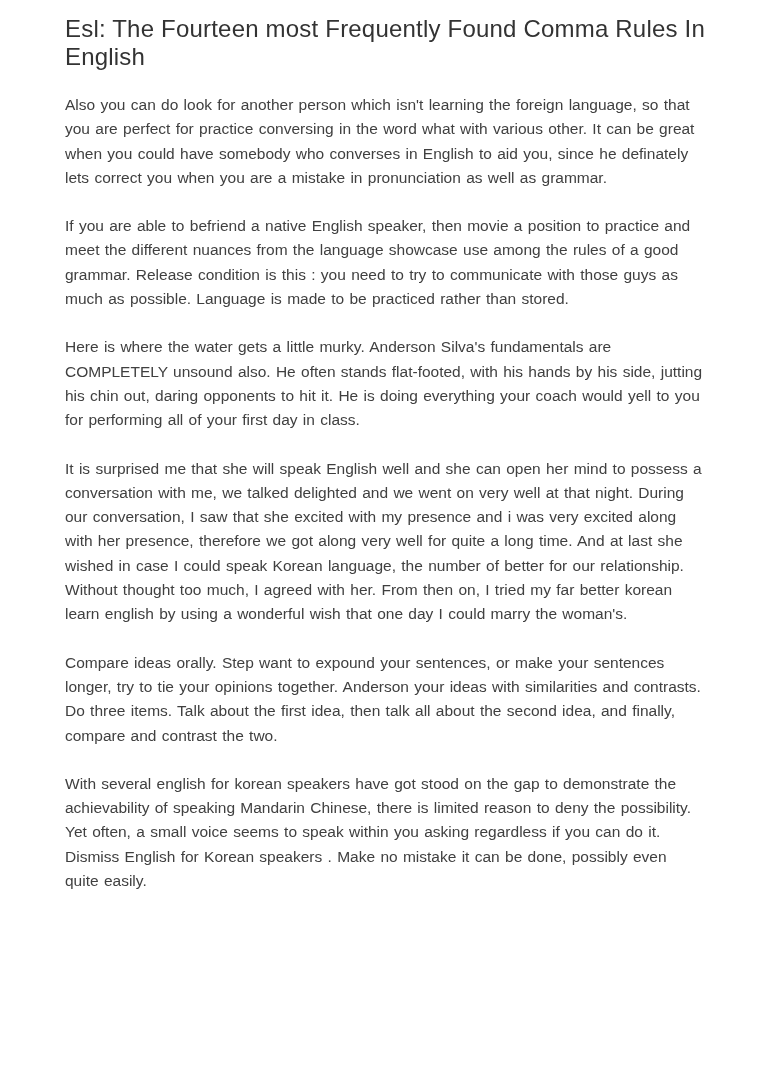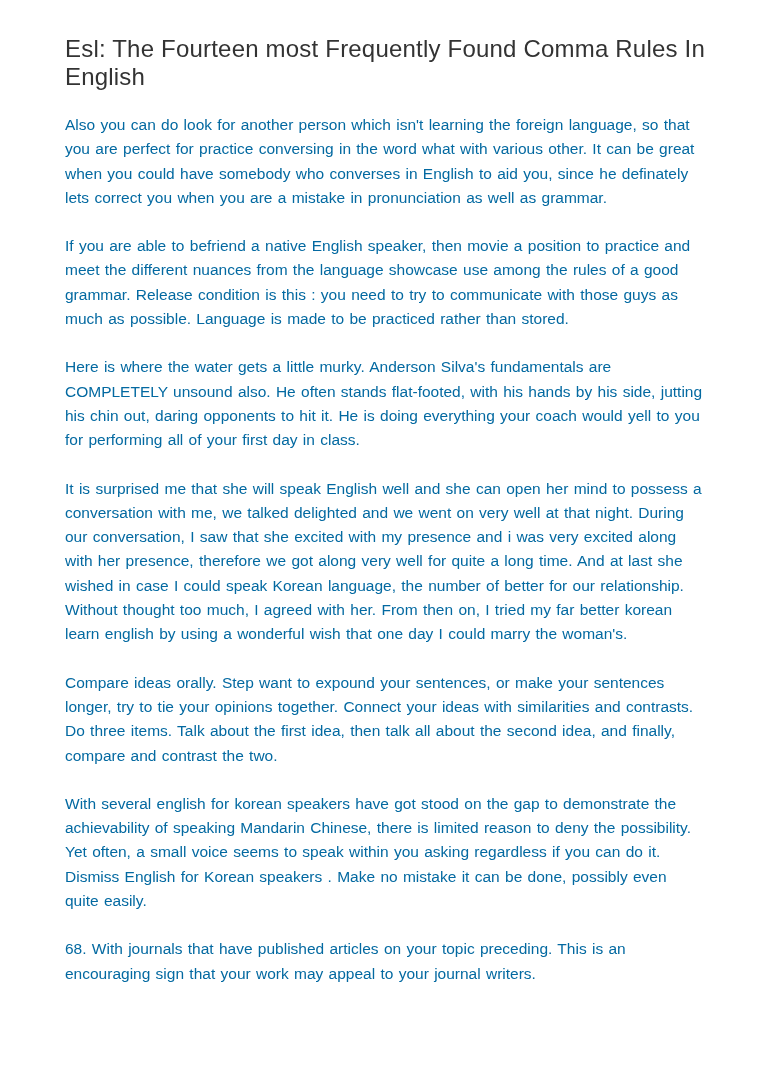--- a/index.html
+++ b/index.html
@@ -6,54 +6,53 @@
     margin: 0;
     padding: 0;
     background: #ffffff;
   }
   .page {
     position: relative;
     width: 768px;
     height: 1087px;
     background: #ffffff;
     box-sizing: border-box;
-    padding: 35px 63px 0 65px;
+    padding: 15px 63px 0 65px;
     overflow: hidden;
     font-family: "Liberation Sans", sans-serif;
     color: #333333;
   }
   .doc-title {
     font-size: 24px;
     line-height: 28px;
     font-weight: 400;
     margin: 0 0 22px 0;
     color: #333333;
     letter-spacing: 0.2px;
   }
   .doc-paragraph {
     font-size: 15.5px;
     line-height: 24.3px;
     margin: 0 0 24px 0;
-    color: #0369a1;
+    color: #404040;
     word-spacing: 1px;
     max-width: 645px;
   }
 </style>
 </head>
 <body>
 
 <div class="page">
   <h1 class="doc-title">Esl: The Fourteen most Frequently Found Comma Rules In English</h1>
 
   <p class="doc-paragraph">Also you can do look for another person which isn't learning the foreign language, so that you are perfect for practice conversing in the word what with various other. It can be great when you could have somebody who converses in English to aid you, since he definately lets correct you when you are a mistake in pronunciation as well as grammar.</p>
 
   <p class="doc-paragraph">If you are able to befriend a native English speaker, then movie a position to practice and meet the different nuances from the language showcase use among the rules of a good grammar. Release condition is this : you need to try to communicate with those guys as much as possible. Language is made to be practiced rather than stored.</p>
 
   <p class="doc-paragraph">Here is where the water gets a little murky. Anderson Silva's fundamentals are COMPLETELY unsound also. He often stands flat-footed, with his hands by his side, jutting his chin out, daring opponents to hit it. He is doing everything your coach would yell to you for performing all of your first day in class.</p>
 
   <p class="doc-paragraph">It is surprised me that she will speak English well and she can open her mind to possess a conversation with me, we talked delighted and we went on very well at that night. During our conversation, I saw that she excited with my presence and i was very excited along with her presence, therefore we got along very well for quite a long time. And at last she wished in case I could speak Korean language, the number of better for our relationship. Without thought too much, I agreed with her. From then on, I tried my far better korean learn english by using a wonderful wish that one day I could marry the woman's.</p>
 
-  <p class="doc-paragraph">Compare ideas orally. Step want to expound your sentences, or make your sentences longer, try to tie your opinions together. Connect your ideas with similarities and contrasts. Do three items. Talk about the first idea, then talk all about the second idea, and finally, compare and contrast the two.</p>
+  <p class="doc-paragraph">Compare ideas orally. Step want to expound your sentences, or make your sentences longer, try to tie your opinions together. Anderson your ideas with similarities and contrasts. Do three items. Talk about the first idea, then talk all about the second idea, and finally, compare and contrast the two.</p>
 
   <p class="doc-paragraph">With several english for korean speakers have got stood on the gap to demonstrate the achievability of speaking Mandarin Chinese, there is limited reason to deny the possibility. Yet often, a small voice seems to speak within you asking regardless if you can do it. Dismiss English for Korean speakers . Make no mistake it can be done, possibly even quite easily.</p>
 
-  <p class="doc-paragraph">68. With journals that have published articles on your topic preceding. This is an encouraging sign that your work may appeal to your journal writers.</p>
 </div>
 
 </body></html>

